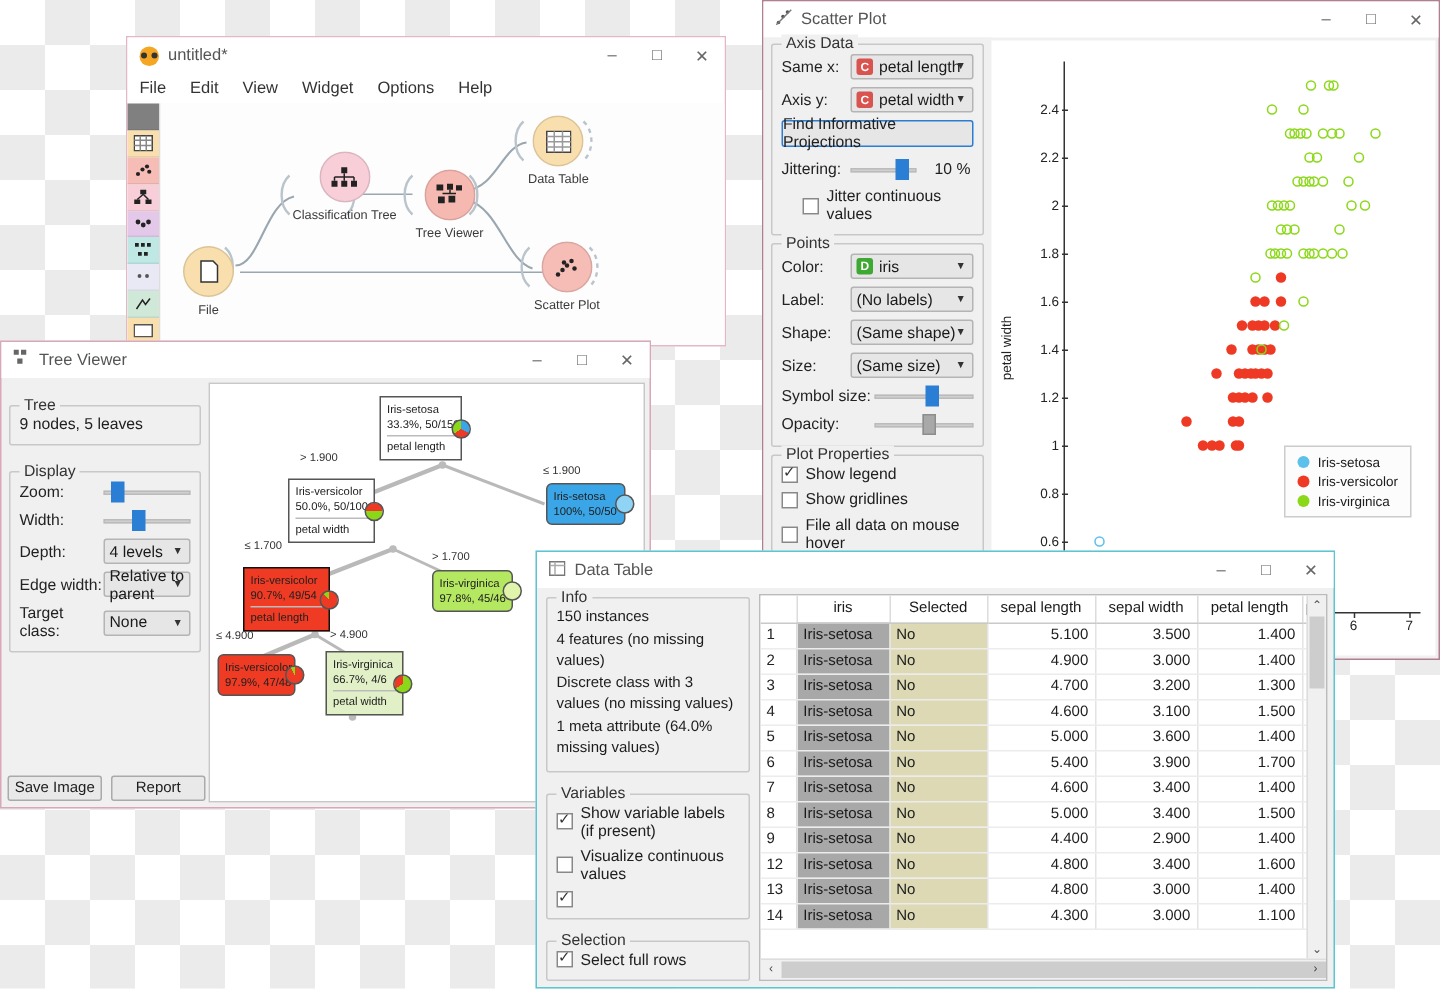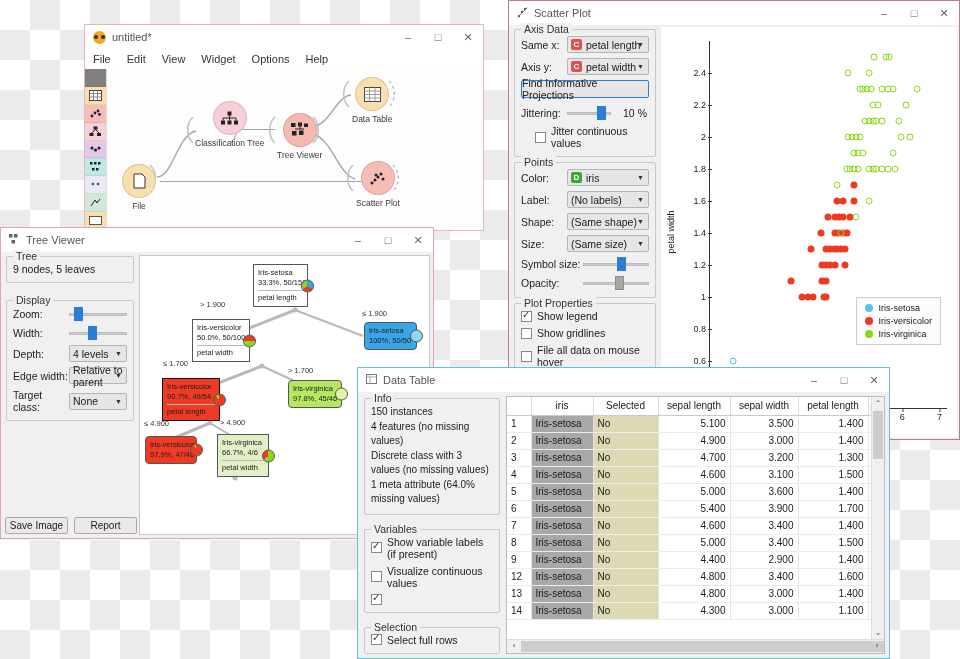--- a/index.html
+++ b/index.html
@@ -112,21 +112,21 @@
   .legend-row { display:flex; align-items:center; margin-bottom:3px; font-size:9px; }
   .legend-row:last-child{margin-bottom:0;}
   .legend-row .dot { width:8px;height:8px;border-radius:50%;margin-right:5px; }
 
   
   #tree-win {
     left: 0px; top: 227px; width: 434px; height: 312px;
     border: 1px solid #d8a8b8; background: #f0f0f0;
   }
   .tv-body { position:absolute; left:0; right:0; top:24px; bottom:0; display:flex; }
-  .tv-controls { width: 138px; padding: 4px 5px; display:flex; flex-direction:column; gap:7px;}
+  .tv-controls { width: 138px; padding: 4px 5px; display:flex; flex-direction:column; gap:7px;margin-top:14px;}
   .tv-plot { flex:1; background:#fff; border:1px solid #c8c8c8; margin:3px 3px 3px 0;
              position:relative; overflow:hidden; }
   .tv-footer { position:absolute; left:4px; bottom:4px; width:132px; display:flex; gap:6px; }
   .fbtn { flex:1; height:17px; background:#e9e9e9; border:1px solid #aaa; border-radius:2px;
           font-size:10px; display:flex; align-items:center; justify-content:center; }
 
   .tnode { position:absolute; border:1px solid #555; background:#fff;
            font-size:7.5px; line-height:1.35; padding:3px 4px; }
   .tnode .nm { white-space:nowrap; }
   .tnode .sep { border-top:1px solid #bbb; margin:2px 0; }

